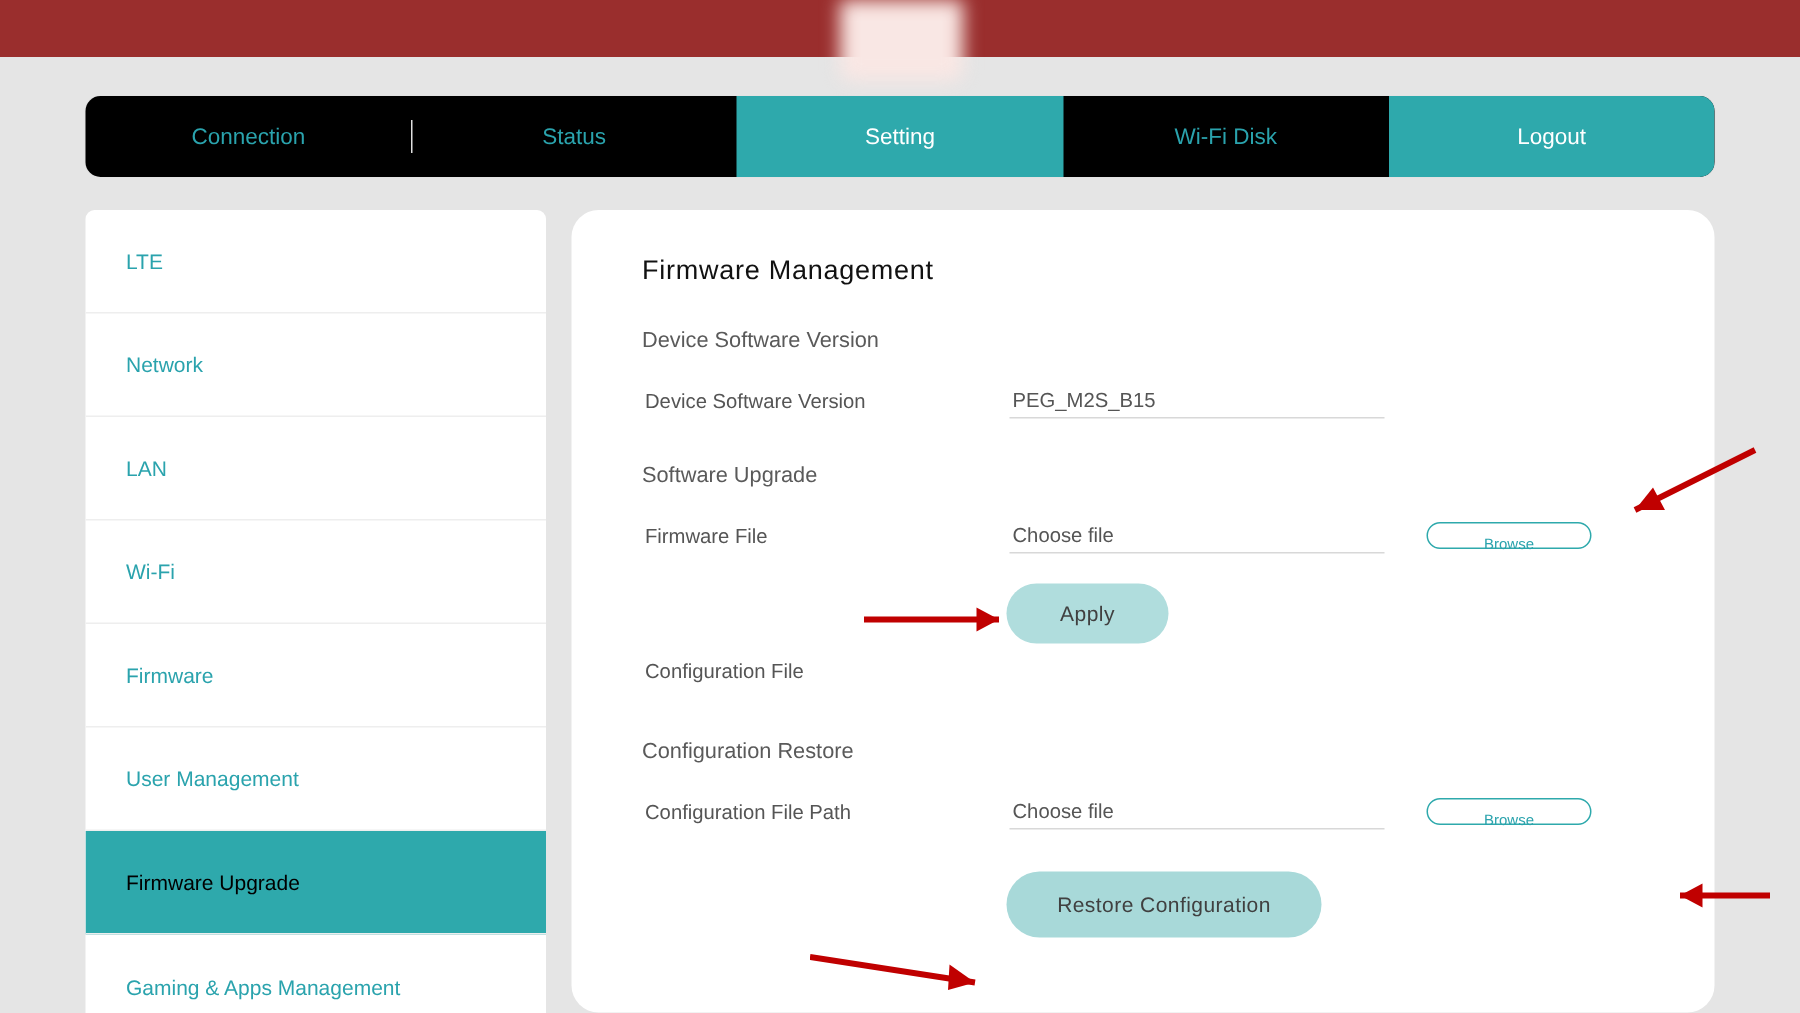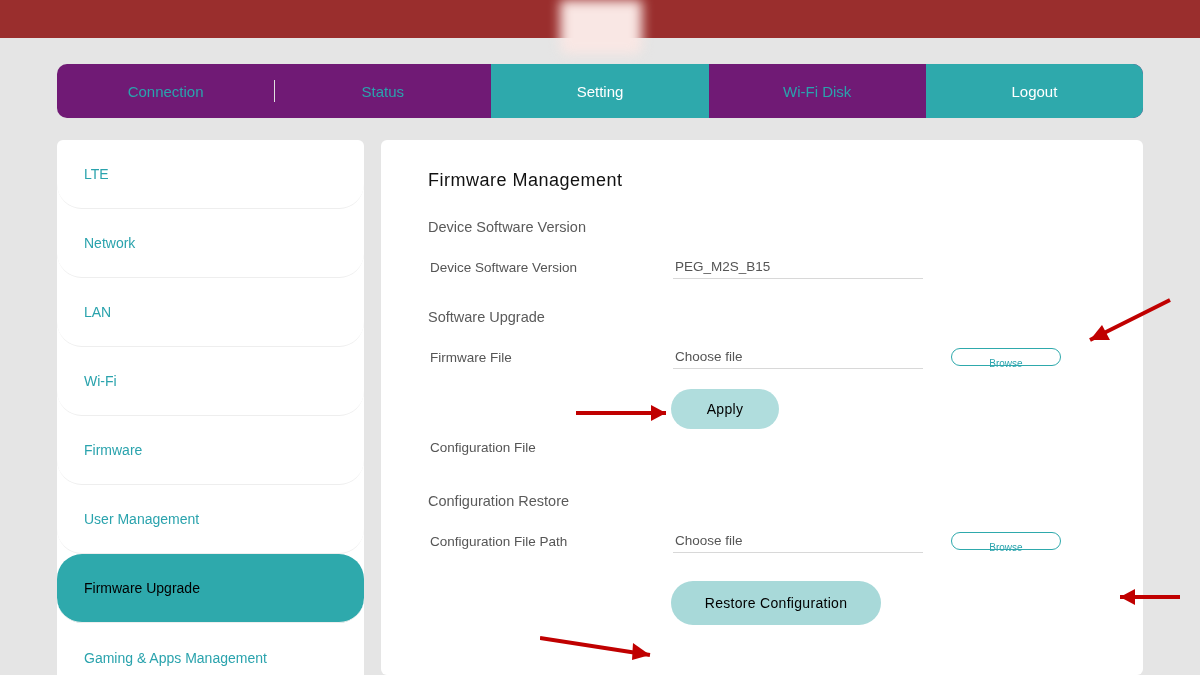--- a/index.html
+++ b/index.html
@@ -20,21 +20,21 @@
     border-radius: 0 0 8px 8px;
     filter: blur(6px);
   }
 
   .topnav {
     position: absolute;
     left: 57px;
     top: 64px;
     width: 1086px;
     height: 54px;
-    background: #701a75;
+    background: #000000;
     border-radius: 10px;
     display: flex;
     overflow: hidden;
     box-shadow: 0 0 1px rgba(0,0,0,.05);
   }
   .topnav .tab {
     flex: 1 1 0;
     display: flex;
     align-items: center;
     justify-content: center;
@@ -68,36 +68,35 @@
   }
   .sidebar .item {
     height: 69px;
     display: flex;
     align-items: center;
     padding-left: 27px;
     font-size: 14px;
     color: #2aa3ad;
     border-bottom: 1px solid #eeeeee;
     cursor: pointer;
-    border-radius: 25px;
   }
   .sidebar .item.active {
     background: #2ea9ac;
     color: #000000;
   }
   .sidebar .item:last-child { border-bottom: none; }
 
   .main {
     position: absolute;
     left: 381px;
     top: 140px;
     width: 762px;
     height: 535px;
     background: #ffffff;
-    border-radius: 6px;
+    border-radius: 18px;
     padding: 30px 47px 0 47px;
   }
   .main h1 {
     font-size: 18px;
     font-weight: 400;
     color: #111;
     margin-bottom: 28px;
     letter-spacing: 0.5px;
   }
   .section-title {
@@ -136,21 +135,21 @@
     border-radius: 16px;
     color: #2aa3ad;
     text-align: center;
     font-size: 10px;
     cursor: pointer;
   }
   .pill {
     display: inline-block;
     border-radius: 22px;
     text-align: center;
-    color: #000000;
+    color: #404040;
     font-size: 14px;
     cursor: pointer;
     letter-spacing: .3px;
   }
   .pill.apply {
     width: 108px;
     height: 40px;
     line-height: 40px;
     background: #b0dddd;
     margin-left: 243px;

